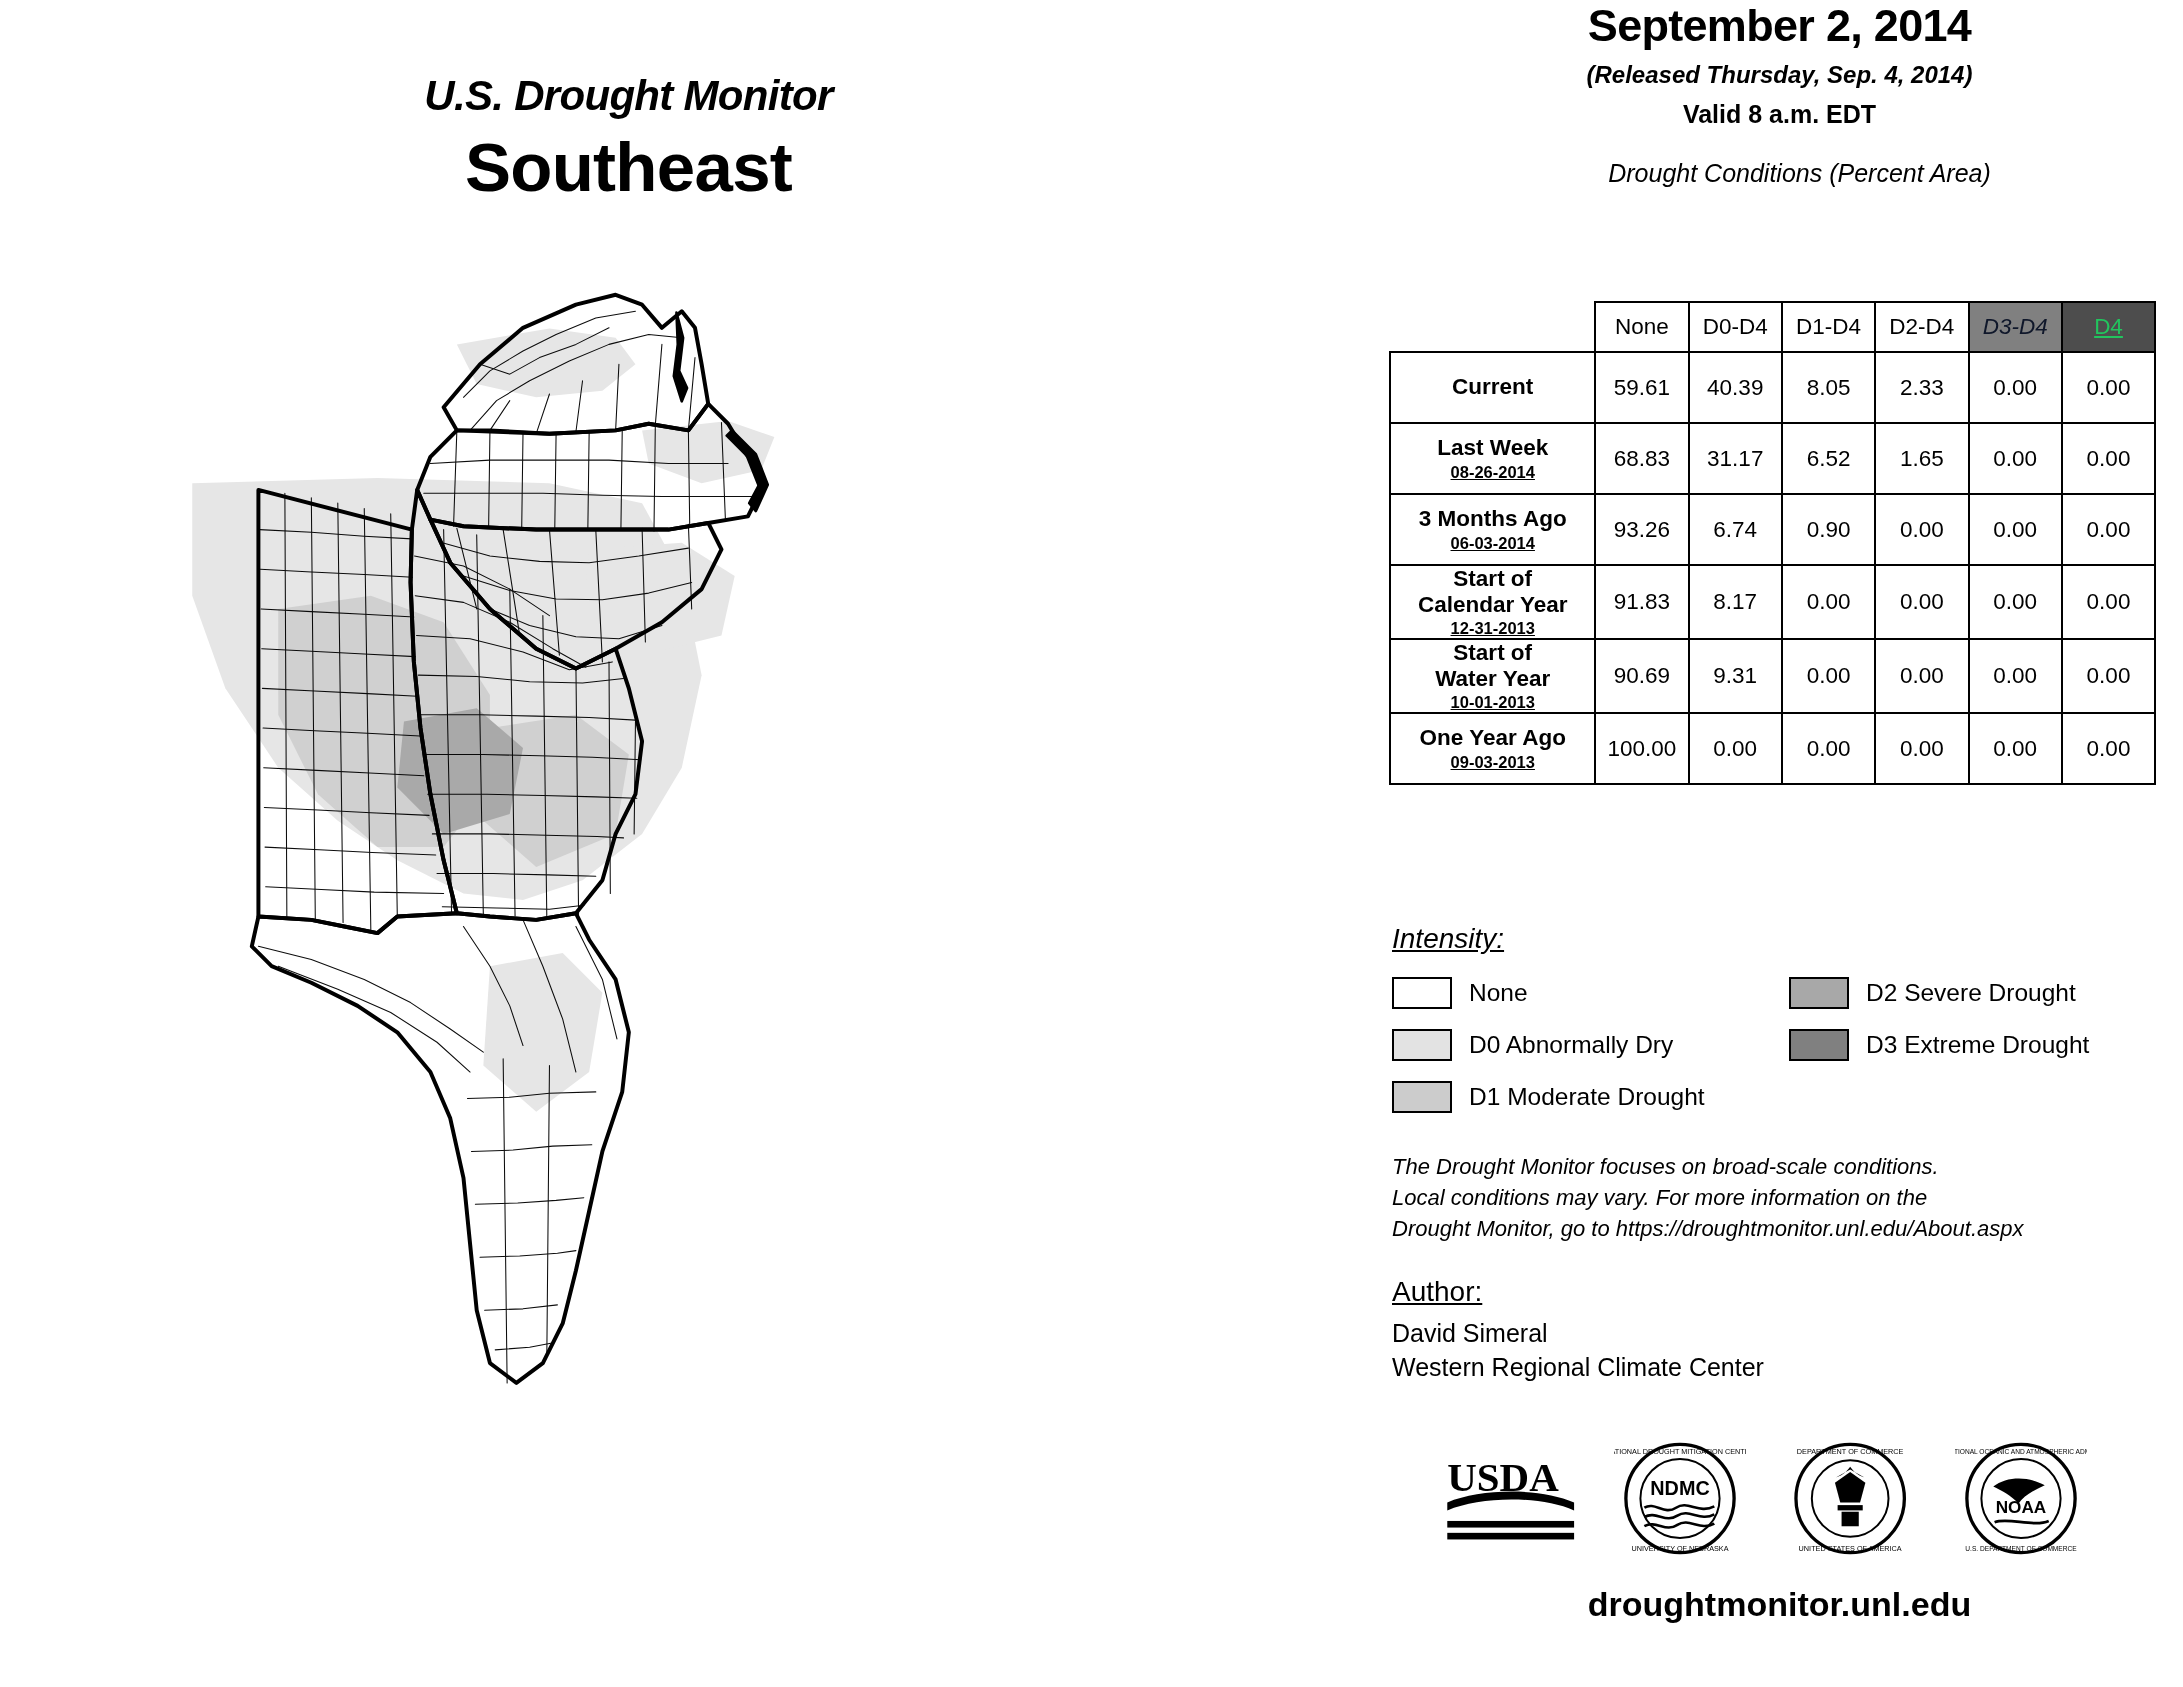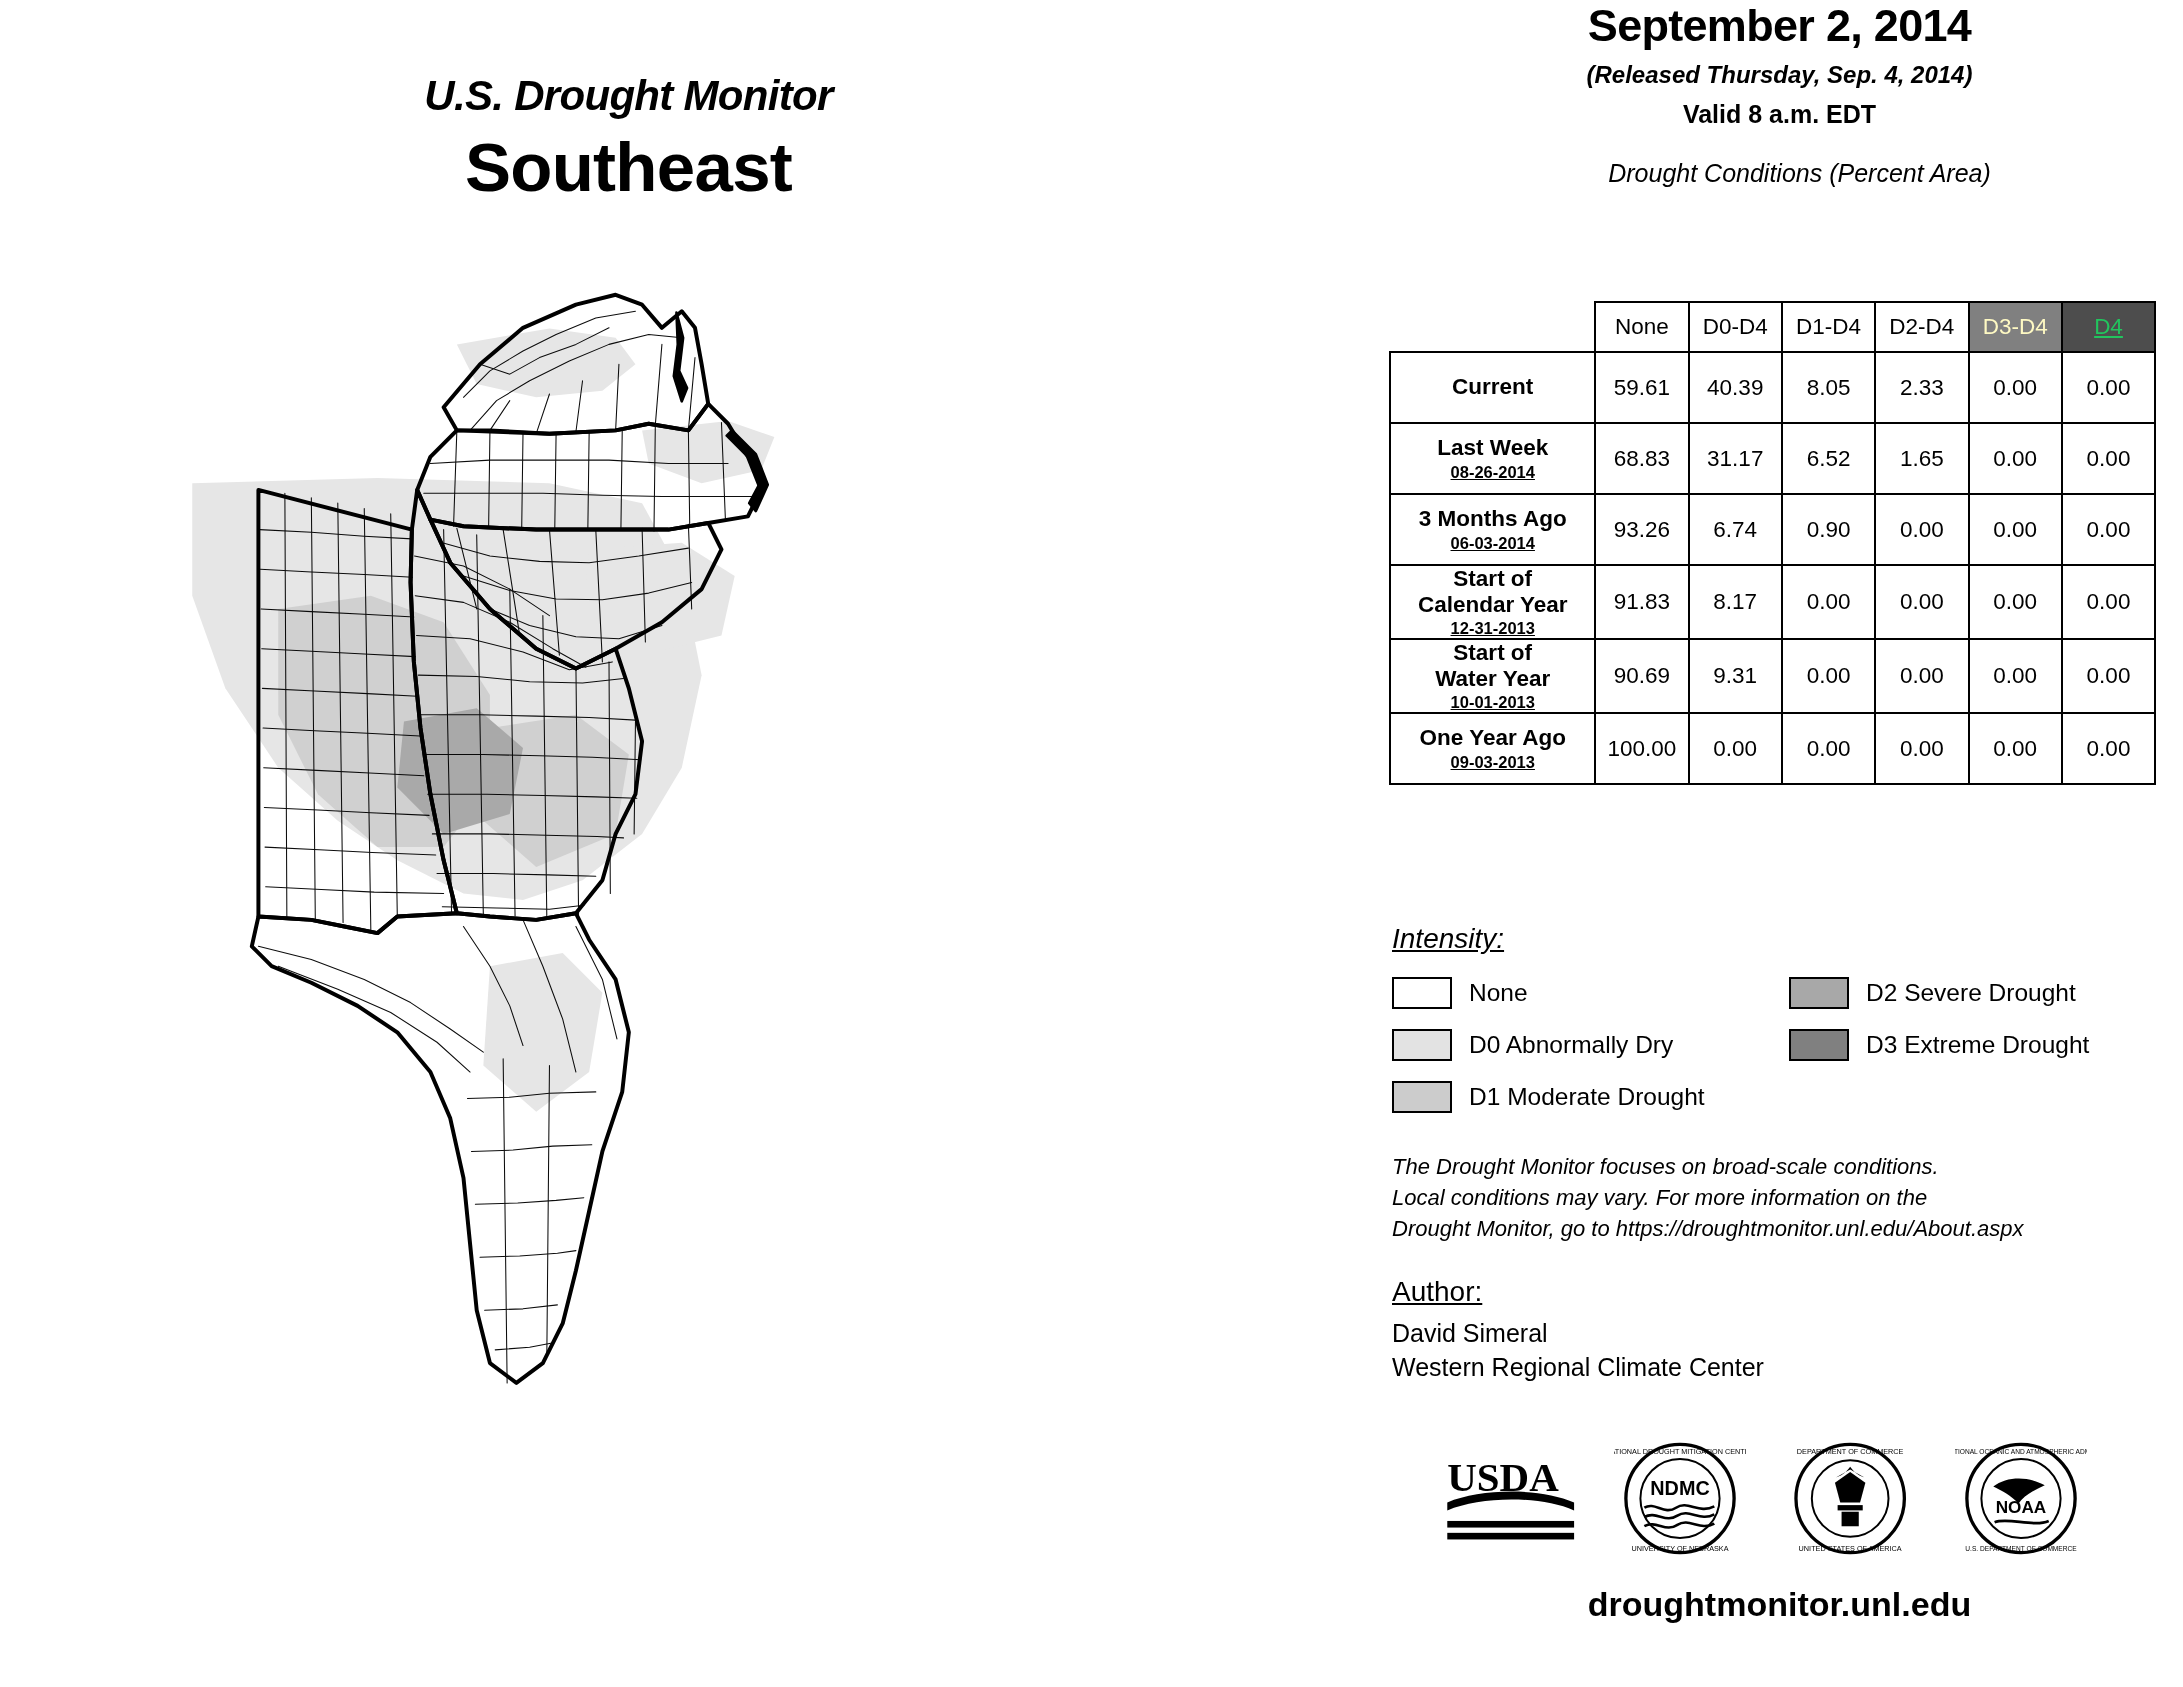--- a/index.html
+++ b/index.html
@@ -101,21 +101,21 @@
     font-weight: normal;
     padding: 0;
   }
   #drought-table thead th {
     height: 48px;
     font-size: 22.5px;
   }
   #drought-table thead th.corner {
     border: none;
   }
-  th.hdr-d3 { background: #808080; color: #fef9c3; }
+  th.hdr-d3 { background: #808080; color: #0f172a; font-style: italic; }
   th.hdr-d4 { background: #4d4d4d; color: #22c55e; text-decoration: underline; }
 
   td.rowlabel {
     width: 198px;
     padding: 6.6px 4px;
     line-height: 1.15;
   }
   td.rowlabel .lab {
     font-weight: bold;
     font-size: 22.5px;

